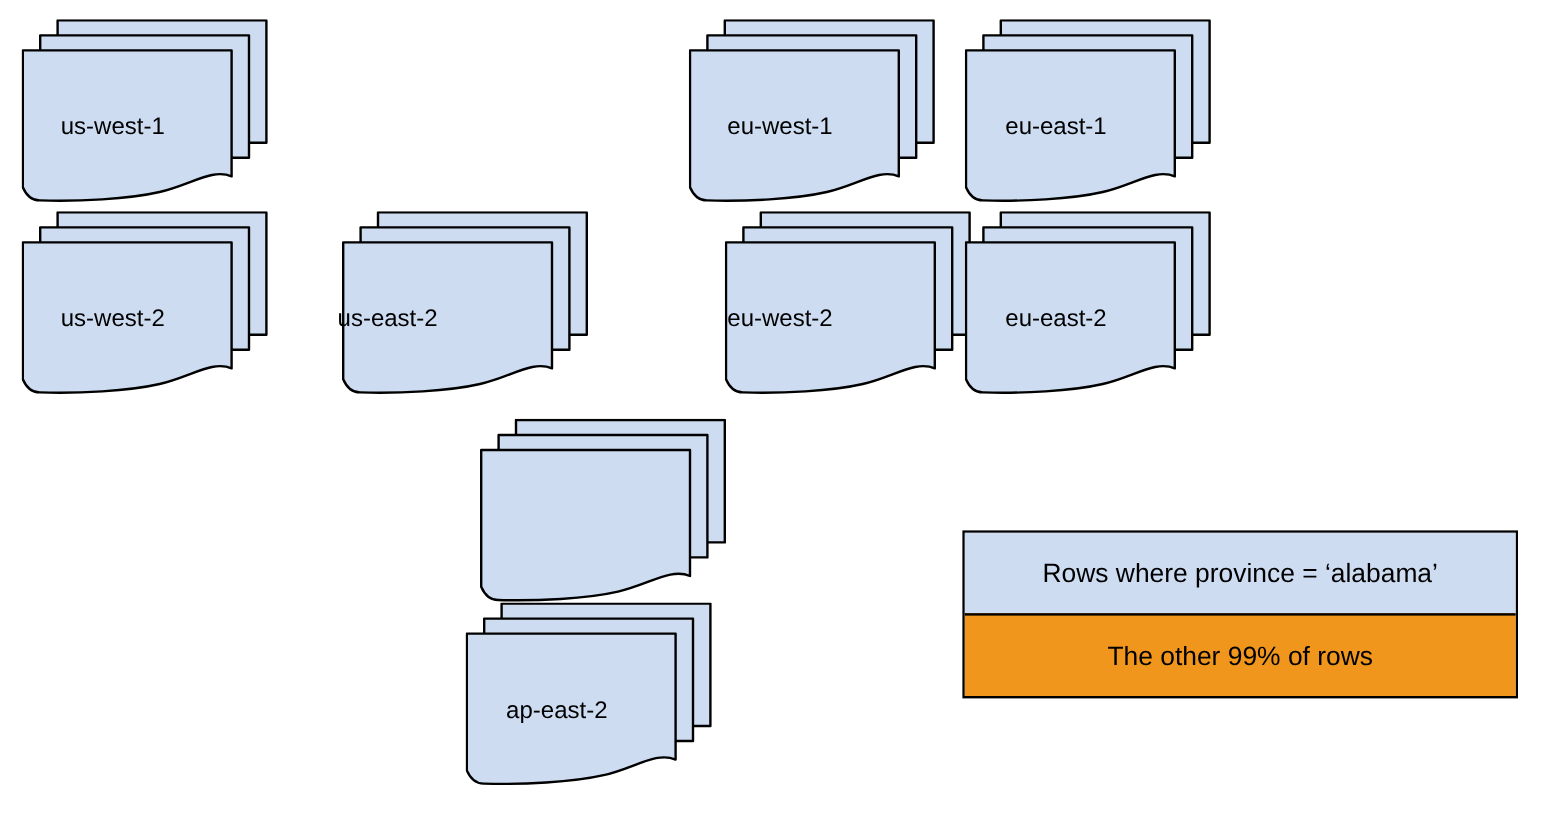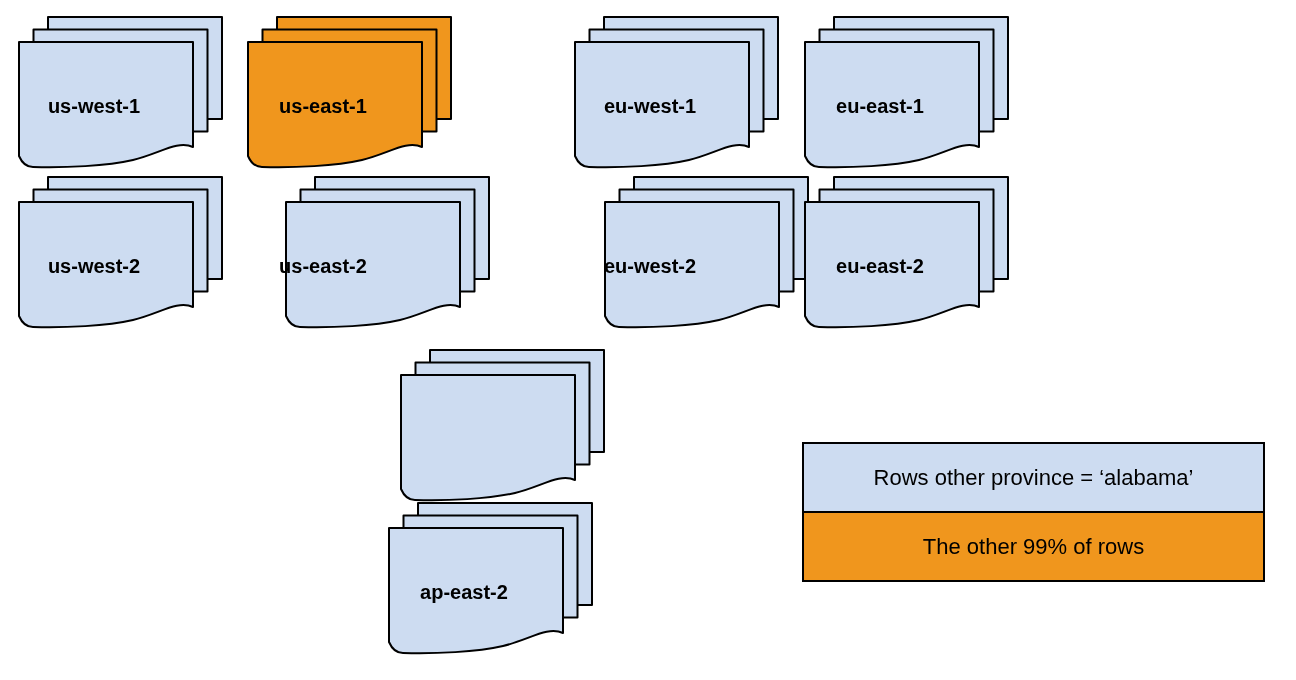--- a/index.html
+++ b/index.html
@@ -42,21 +42,20 @@
     top: 40px;
     width: 150px;
     height: 100px;
     display: flex;
     align-items: center;
     justify-content: center;
     font-size: 20px;
     color: #000000;
     pointer-events: none;
     white-space: nowrap;
-    font-weight: bold;
   }
 
   
   .pos-us-west-1 { left: 18px;  top: 16px; }
   .pos-us-east-1 { left: 247px; top: 16px; }
   .pos-eu-west-1 { left: 574px; top: 16px; }
   .pos-eu-east-1 { left: 804px; top: 16px; }
   .pos-us-west-2 { left: 18px;  top: 176px; }
   .pos-us-east-2 { left: 247px; top: 176px; padding-left: 38px; }
   .pos-eu-west-2 { left: 574px; top: 176px; padding-left: 30px; }
@@ -97,28 +96,20 @@
 
   <div class="stack pos-us-west-1">
     <svg viewBox="0 0 206 155" aria-hidden="true">
       <rect class="layer" x="30" y="1" width="174" height="102"></rect>
       <rect class="layer" x="15.5" y="13.5" width="174" height="102"></rect>
       <path class="layer" transform="translate(1,26)" d="M 0 0 H 174 V 105 C 158 98 140 112 114 118 C 88 124 46 126 14 125 C 8 125 3 121 0 114 Z"></path>
     </svg>
     <div class="stack-label">us-west-1</div>
   </div>
 
-  <div class="stack pos-us-east-1 highlight">
-    <svg viewBox="0 0 206 155" aria-hidden="true">
-      <rect class="layer" x="30" y="1" width="174" height="102"></rect>
-      <rect class="layer" x="15.5" y="13.5" width="174" height="102"></rect>
-      <path class="layer" transform="translate(1,26)" d="M 0 0 H 174 V 105 C 158 98 140 112 114 118 C 88 124 46 126 14 125 C 8 125 3 121 0 114 Z"></path>
-    </svg>
-    <div class="stack-label">us-east-1</div>
-  </div>
 
   <div class="stack pos-eu-west-1">
     <svg viewBox="0 0 206 155" aria-hidden="true">
       <rect class="layer" x="30" y="1" width="174" height="102"></rect>
       <rect class="layer" x="15.5" y="13.5" width="174" height="102"></rect>
       <path class="layer" transform="translate(1,26)" d="M 0 0 H 174 V 105 C 158 98 140 112 114 118 C 88 124 46 126 14 125 C 8 125 3 121 0 114 Z"></path>
     </svg>
     <div class="stack-label">eu-west-1</div>
   </div>
 
@@ -179,20 +170,20 @@
     <svg viewBox="0 0 206 155" aria-hidden="true">
       <rect class="layer" x="30" y="1" width="174" height="102"></rect>
       <rect class="layer" x="15.5" y="13.5" width="174" height="102"></rect>
       <path class="layer" transform="translate(1,26)" d="M 0 0 H 174 V 105 C 158 98 140 112 114 118 C 88 124 46 126 14 125 C 8 125 3 121 0 114 Z"></path>
     </svg>
     <div class="stack-label">ap-east-2</div>
   </div>
 
   <div class="legend">
     <div class="legend-row swatch-region">
-      <span>Rows other province = ‘alabama’</span>
+      <span>Rows where province = ‘alabama’</span>
     </div>
     <div class="legend-row swatch-highlight">
       <span>The other 99% of rows</span>
     </div>
   </div>
 
 </div>
 
 </body></html>

